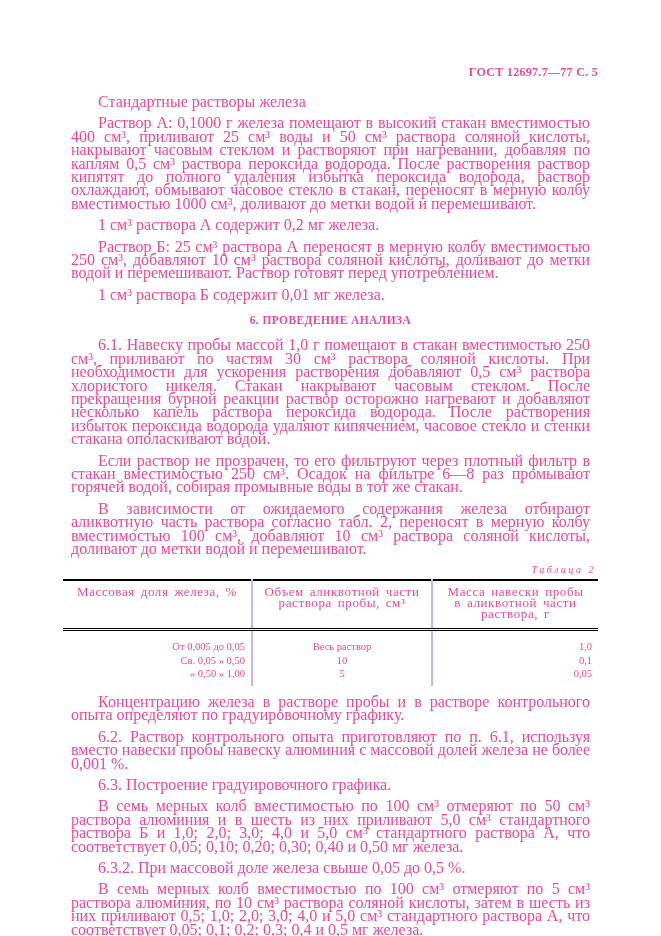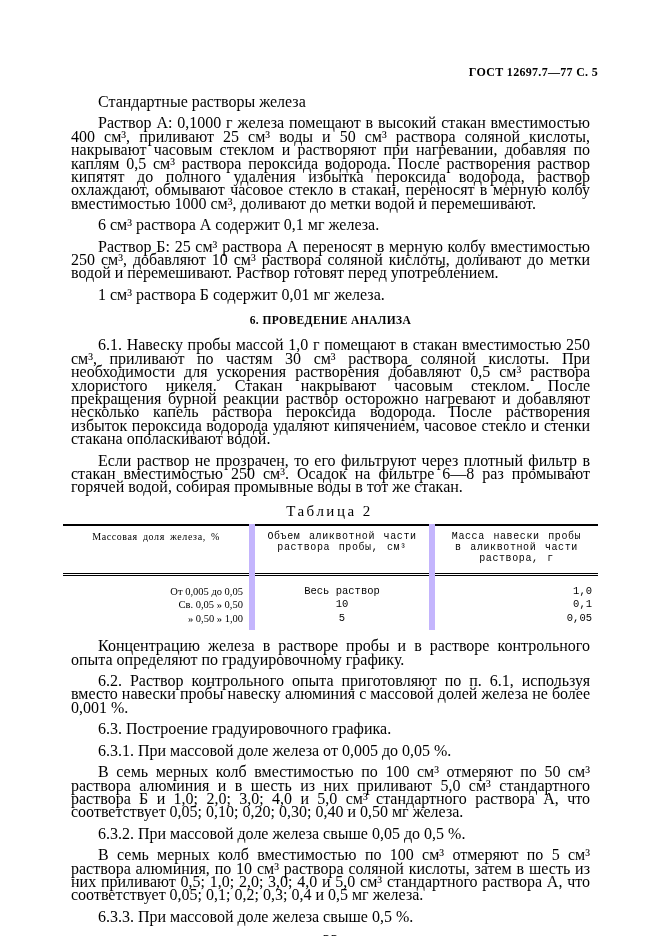--- a/index.html
+++ b/index.html
@@ -1,18 +1,18 @@
 <!DOCTYPE html>
 <html lang="ru"><head>
 <meta charset="utf-8">
 <style>
   html, body { margin: 0; padding: 0; background: #e8e8e8; }
   .page {
     width: 661px; height: 936px;
-    background: #ffffff; color: #000000;
+    background: #ffffff; color: #ec4899;
     font-family: "Liberation Serif", "DejaVu Serif", serif;
     box-sizing: border-box;
     padding: 66px 63px 0 63px;
     position: relative; overflow: hidden;
     margin: 0 auto;
   }
   .doc-ref {
     display: block; text-align: right;
     font-weight: bold; font-size: 12px; line-height: 12px;
     letter-spacing: 0.3px; white-space: nowrap;
@@ -20,34 +20,35 @@
   .doc-body { margin-top: 17px; }
   p.para {
     margin: 8px; font-size: 16px; line-height: 13.4px;
     text-align: justify; text-indent: 27px;
   }
   h2.section-heading {
     margin: 13px 0 12px; text-align: center;
     font-size: 11.5px; font-weight: bold; letter-spacing: 0.4px;
   }
   .table-label {
-    text-align: center; font-size: 15px; letter-spacing: 2.5px;
+    text-align: right; font-size: 10px; letter-spacing: 2.5px;
     margin: 9px 2px 4px 0;
+    font-style: italic;
   }
   table.t2 {
     width: 535px; border-collapse: collapse; table-layout: fixed;
     border-top: 2px solid #000; margin: 0 0 9px 0;
   }
   .t2 th {
-    font-size: 10px; font-weight: normal; line-height: 11px;
+    font-size: 13px; font-weight: normal; line-height: 11px;
     text-align: center; vertical-align: top;
     padding: 5px 10px 9px; border-bottom: 3px double #000;
     letter-spacing: 0.6px; word-spacing: 2px;
   }
-  .t2 th + th, .t2 td + td { border-left: 6px solid #c4b5fd; font-family: Liberation Mono, monospace; }
+  .t2 th + th, .t2 td + td { border-left: 2px solid #c4b5fd; }
   .t2 td {
     font-size: 10.5px; line-height: 13.5px; vertical-align: top;
     padding: 0 6px;
   }
   .t2 tbody tr:first-child td { padding-top: 9px; }
   .t2 tbody tr:last-child td { padding-bottom: 5px; }
   .t2 td.c1 { text-align: right; padding-left: 24px; }
   .t2 tbody tr:nth-child(3) td.c1 { padding-left: 33px; }
   .t2 td.c2 { text-align: center; }
   .t2 td.c3 { text-align: right; padding-left: 52px; }
@@ -59,28 +60,29 @@
 <body>
 
 <div class="page">
 
   <span class="doc-ref">ГОСТ 12697.7—77 С. 5</span>
 
   <div class="doc-body">
 
     <p class="para">Стандартные растворы железа</p>
     <p class="para">Раствор А: 0,1000 г железа помещают в высокий стакан вместимостью 400 см³, приливают 25 см³ воды и 50 см³ раствора соляной кислоты, накрывают часовым стеклом и растворяют при нагревании, добавляя по каплям 0,5 см³ раствора пероксида водорода. После растворения раствор кипятят до полного удаления избытка пероксида водорода, раствор охлаждают, обмывают часовое стекло в стакан, переносят в мерную колбу вместимостью 1000 см³, доливают до метки водой и перемешивают.</p>
-    <p class="para">6 см³ раствора А содержит 0,1 мг железа.</p>
+    <p class="para">1 см³ раствора А содержит 0,2 мг железа.</p>
     <p class="para">Раствор Б: 25 см³ раствора А переносят в мерную колбу вместимостью 250 см³, добавляют 10 см³ раствора соляной кислоты, доливают до метки водой и перемешивают. Раствор готовят перед употреблением.</p>
     <p class="para">1 см³ раствора Б содержит 0,01 мг железа.</p>
 
     <h2 class="section-heading">6. ПРОВЕДЕНИЕ АНАЛИЗА</h2>
 
     <p class="para">6.1. Навеску пробы массой 1,0 г помещают в стакан вместимостью 250 см³, приливают по частям 30 см³ раствора соляной кислоты. При необходимости для ускорения растворения добавляют 0,5 см³ раствора хлористого никеля. Стакан накрывают часовым стеклом. После прекращения бурной реакции раствор осторожно нагревают и добавляют несколько капель раствора пероксида водорода. После растворения избыток пероксида водорода удаляют кипячением, часовое стекло и стенки стакана ополаскивают водой.</p>
     <p class="para">Если раствор не прозрачен, то его фильтруют через плотный фильтр в стакан вместимостью 250 см³. Осадок на фильтре 6—8 раз промывают горячей водой, собирая промывные воды в тот же стакан.</p>
+    <p class="para">В зависимости от ожидаемого содержания железа отбирают аликвотную часть раствора согласно табл. 2, переносят в мерную колбу вместимостью 100 см³, добавляют 10 см³ раствора соляной кислоты, доливают до метки водой и перемешивают.</p>
 
     <div class="table-label">Таблица 2</div>
 
     <table class="t2">
       <colgroup>
         <col style="width:189px">
           <col style="width:180px">
           <col style="width:166px">
       </colgroup>
       <thead>
@@ -105,21 +107,20 @@
           <td class="c1">»  0,50  »  1,00</td>
           <td class="c2">5</td>
           <td class="c3">0,05</td>
         </tr>
       </tbody>
     </table>
 
     <p class="para">Концентрацию железа в растворе пробы и в растворе контрольного опыта определяют по градуировочному графику.</p>
     <p class="para">6.2. Раствор контрольного опыта приготовляют по п. 6.1, используя вместо навески пробы навеску алюминия с массовой долей железа не более 0,001 %.</p>
     <p class="para">6.3. Построение градуировочного графика.</p>
-    <p class="para">6.3.1. При массовой доле железа от 0,005 до 0,05 %.</p>
     <p class="para">В семь мерных колб вместимостью по 100 см³ отмеряют по 50 см³ раствора алюминия и в шесть из них приливают 5,0 см³ стандартного раствора Б и 1,0; 2,0; 3,0; 4,0 и 5,0 см³ стандартного раствора А, что соответствует 0,05; 0,10; 0,20; 0,30; 0,40 и 0,50 мг железа.</p>
     <p class="para">6.3.2. При массовой доле железа свыше 0,05 до 0,5 %.</p>
     <p class="para">В семь мерных колб вместимостью по 100 см³ отмеряют по 5 см³ раствора алюминия, по 10 см³ раствора соляной кислоты, затем в шесть из них приливают 0,5; 1,0; 2,0; 3,0; 4,0 и 5,0 см³ стандартного раствора А, что соответствует 0,05; 0,1; 0,2; 0,3; 0,4 и 0,5 мг железа.</p>
     <p class="para">6.3.3. При массовой доле железа свыше 0,5 %.</p>
 
   </div>
 
   <div class="page-num">33</div>
 
 </div>

